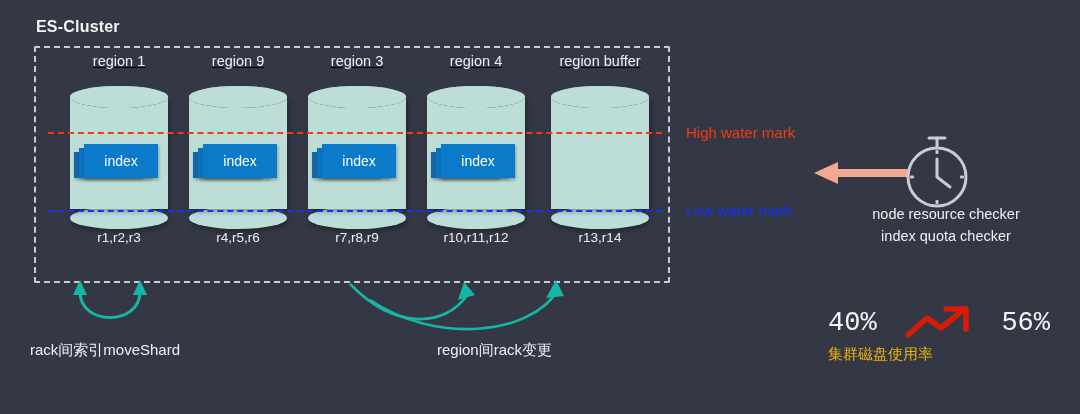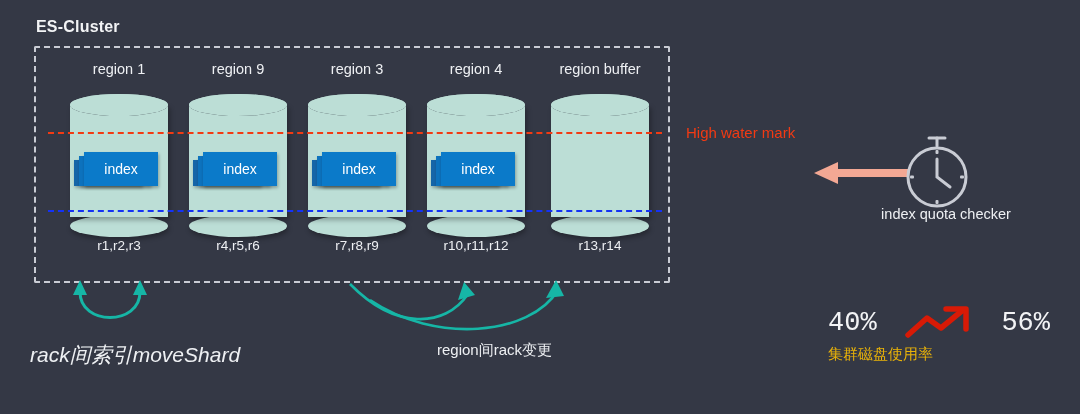--- a/index.html
+++ b/index.html
@@ -22,21 +22,21 @@
 
   
   #cluster-box{
     left:34px;top:46px;width:636px;height:237px;
     border:2px dashed #c9ccd4;
     box-sizing:border-box;
     border-radius:2px;
   }
 
   
-  .region-col{top:60px;width:120px;}
+  .region-col{top:52px;width:120px;text-decoration:underline;}
   .region-head{
     color:#eef0f3;font-size:14.5px;text-align:center;
     white-space:nowrap;line-height:18px;
   }
   .region-foot{
     position:absolute;top:178px;left:50%;transform:translateX(-50%);
     color:#eef0f3;font-size:13.5px;white-space:nowrap;text-align:center;
   }
 
   
@@ -94,21 +94,21 @@
   #checker-arrow{left:812px;top:160px;width:96px;height:26px;}
   #clock-icon{left:898px;top:133px;width:78px;height:78px;}
   #checker-text{
     left:848px;top:203px;width:196px;text-align:center;
     color:#eef0f3;font-size:14.5px;line-height:22px;white-space:nowrap;
   }
 
   
   #move-shard-arrow{left:70px;top:278px;width:80px;height:58px;}
   #move-shard-label{
-    left:30px;top:341px;color:#eef0f3;font-size:21px;white-space:nowrap;font-style:italic;
+    left:30px;top:341px;color:#eef0f3;font-size:15px;white-space:nowrap;
   }
   #rack-change-arrows{left:340px;top:278px;width:300px;height:58px;}
   #rack-change-label{
     left:437px;top:341px;color:#eef0f3;font-size:15px;white-space:nowrap;
   }
 
   
   #usage-row{left:828px;top:303px;width:222px;height:40px;
     display:flex;align-items:center;justify-content:space-between;}
   .usage-pct{color:#f2f3f5;font-size:27px;line-height:1;font-family:Liberation Mono, monospace;}
@@ -204,20 +204,21 @@
           <div class="cyl-top"></div>
           <div class="cyl-top-fill"></div>
         </div>
         <div class="region-foot">r13,r14</div>
       </div>
     </div>
 
   <div class="abs" id="high-water-line"></div>
   <div class="abs" id="low-water-line"></div>
   <div class="abs" id="high-water-label">High water mark</div>
+  <div class="abs" id="low-water-label">Low water mark</div>
 
   <svg class="abs" id="checker-arrow" viewBox="0 0 96 26">
     <path d="M96 9 H26 V2 L2 13 L26 24 V17 H96 Z" fill="#f3a894"></path>
   </svg>
 
   <svg class="abs" id="clock-icon" viewBox="0 0 78 78">
     <g fill="none" stroke="#c9ccd4" stroke-width="3" stroke-linecap="round">
       <line x1="31" y1="5" x2="47" y2="5"></line>
       <line x1="39" y1="5" x2="39" y2="13"></line>
       <circle cx="39" cy="44" r="29"></circle>
@@ -225,20 +226,21 @@
     </g>
     <g fill="#c9ccd4">
       <rect x="37.5" y="17" width="3" height="4" rx="1"></rect>
       <rect x="62" y="42.5" width="4" height="3" rx="1"></rect>
       <rect x="37.5" y="67" width="3" height="4" rx="1"></rect>
       <rect x="12" y="42.5" width="4" height="3" rx="1"></rect>
     </g>
   </svg>
 
   <div class="abs" id="checker-text">
+    <div>node resource checker</div>
     <div>index quota checker</div>
   </div>
 
   <svg class="abs" id="move-shard-arrow" viewBox="0 0 80 58">
     <path d="M10 14 C10 48, 70 48, 70 14" fill="none" stroke="#16b6a6" stroke-width="3"></path>
     <path d="M10 2 L17 17 L3 17 Z" fill="#16b6a6"></path>
     <path d="M70 2 L77 17 L63 17 Z" fill="#16b6a6"></path>
   </svg>
   <div class="abs" id="move-shard-label">rack间索引moveShard</div>
 

